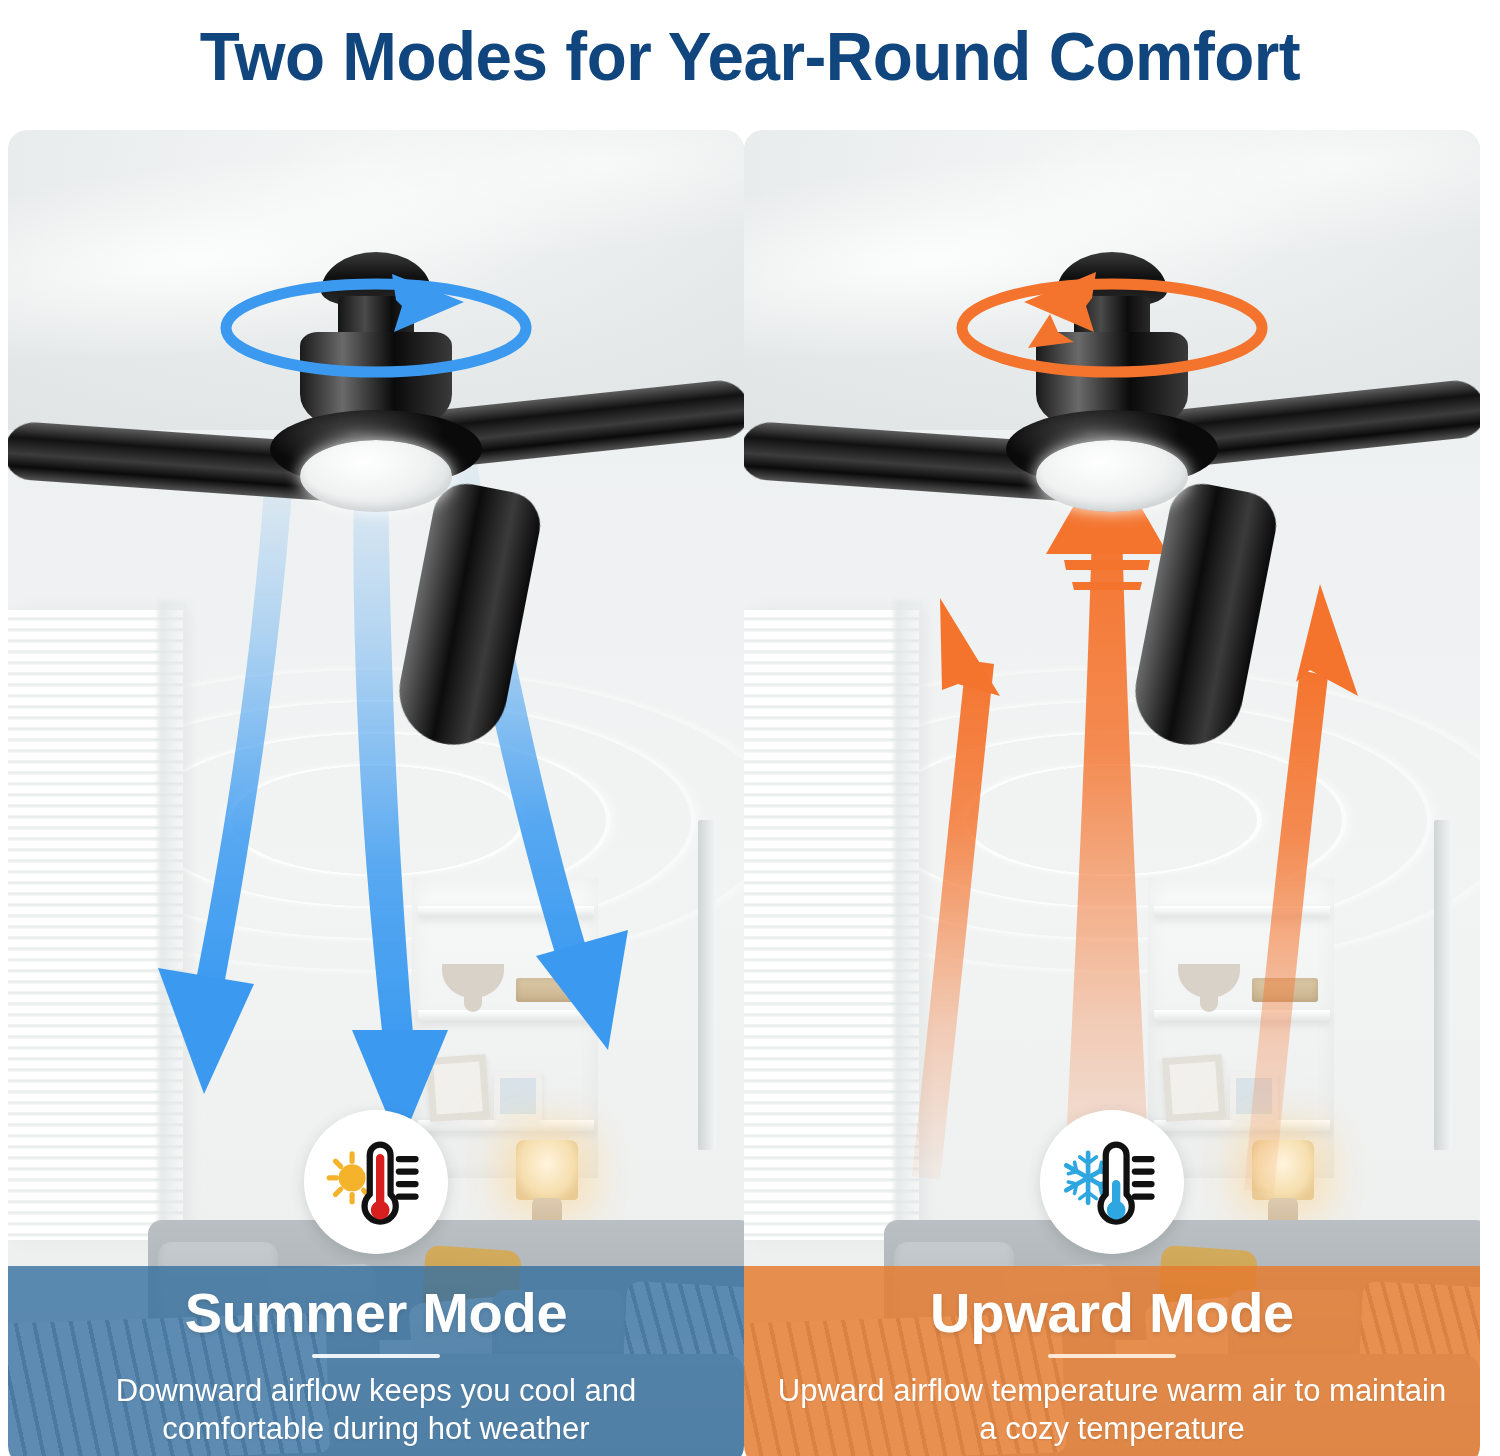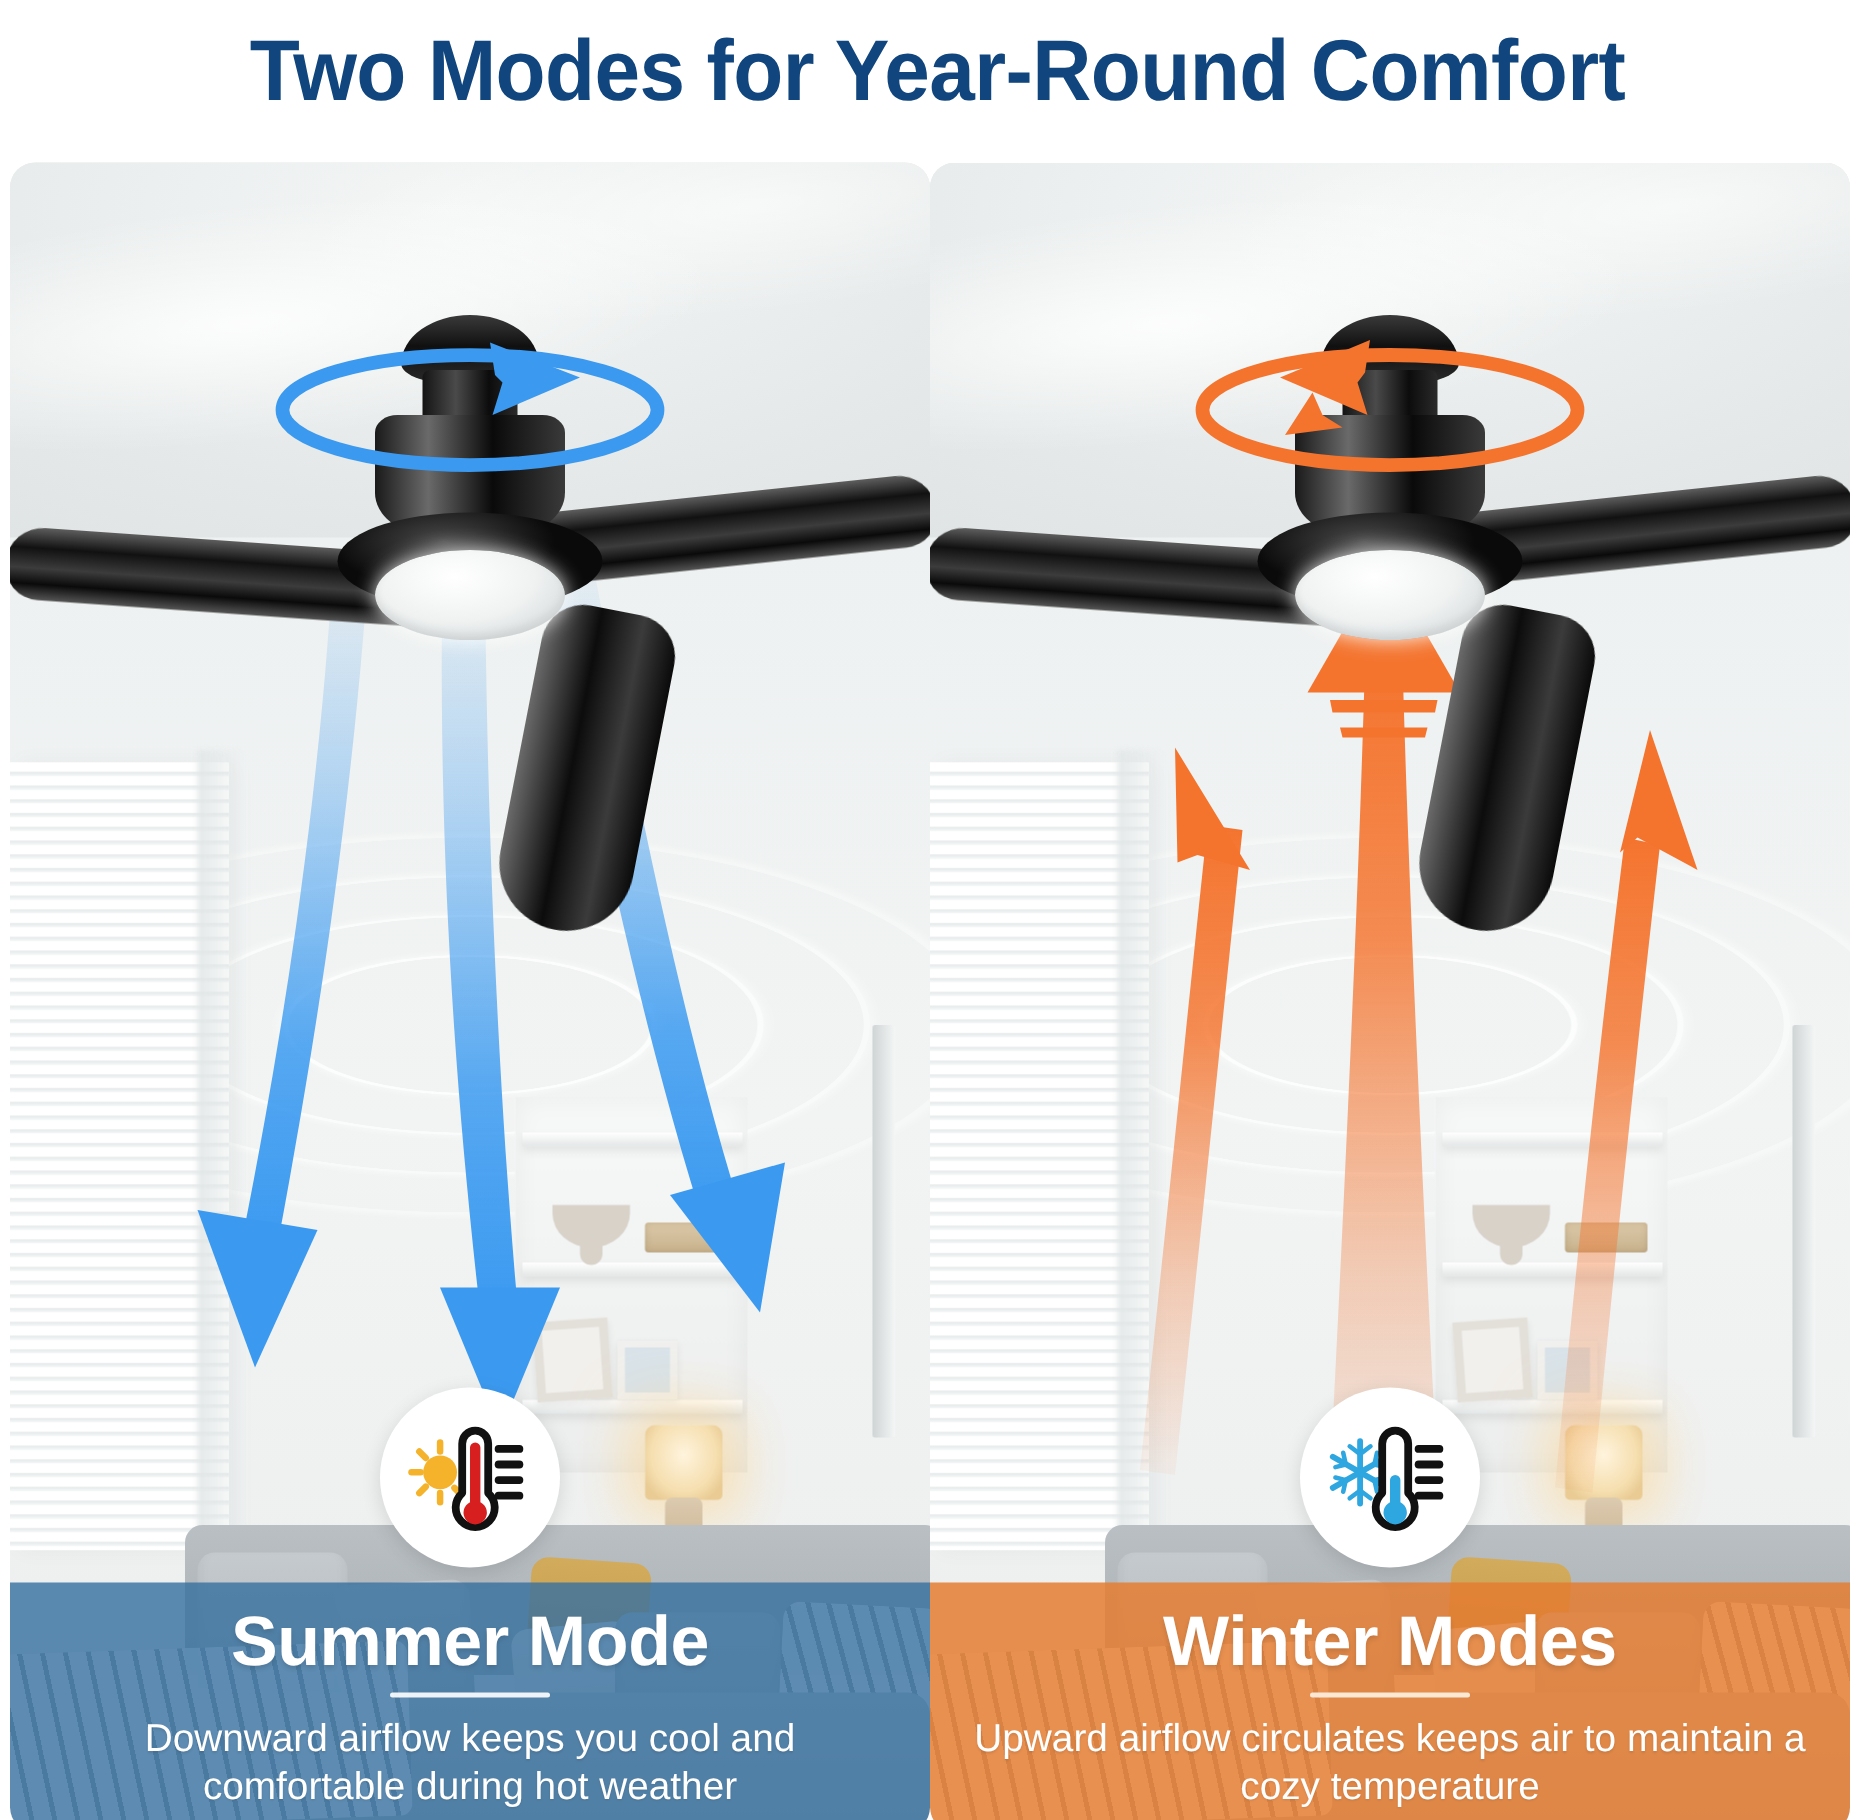--- a/index.html
+++ b/index.html
@@ -534,20 +534,20 @@
           <g stroke="#111111" stroke-width="6" stroke-linecap="round">
             <line x1="72" y1="28" x2="88" y2="28"></line>
             <line x1="72" y1="40" x2="88" y2="40"></line>
             <line x1="72" y1="52" x2="88" y2="52"></line>
             <line x1="72" y1="64" x2="88" y2="64"></line>
           </g>
         </svg>
       </div>
 
       <div class="caption winter">
-        <div class="mode-title">Winter Modes</div>
+        <div class="mode-title">Upward Mode</div>
         <div class="divider"></div>
-        <div class="mode-desc">Upward airflow circulates keeps air to maintain a cozy temperature</div>
+        <div class="mode-desc">Upward airflow temperature warm air to maintain a cozy temperature</div>
       </div>
     </div>
 
   </div>
 </div>
 
 </body></html>

